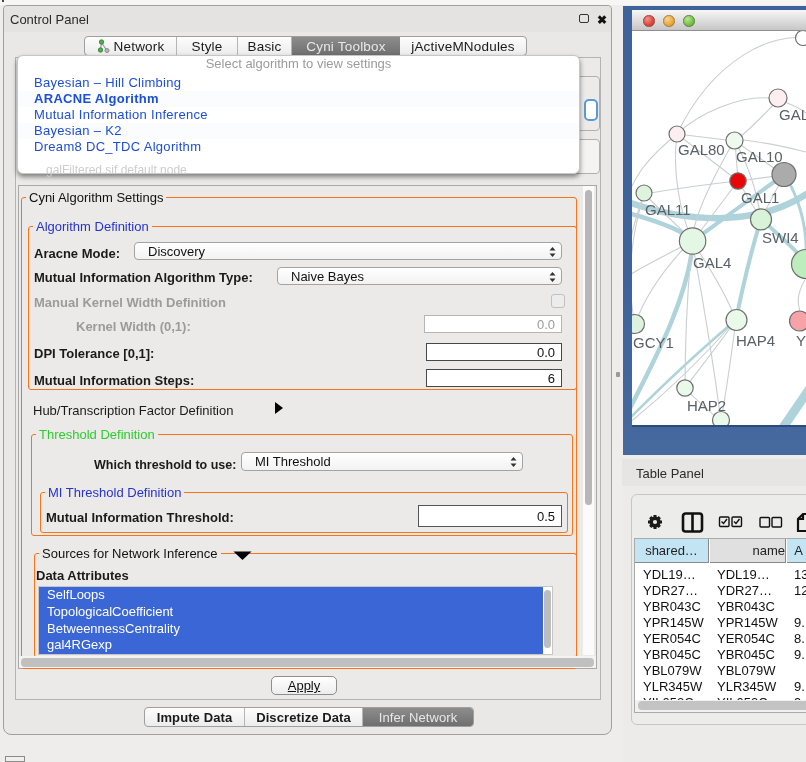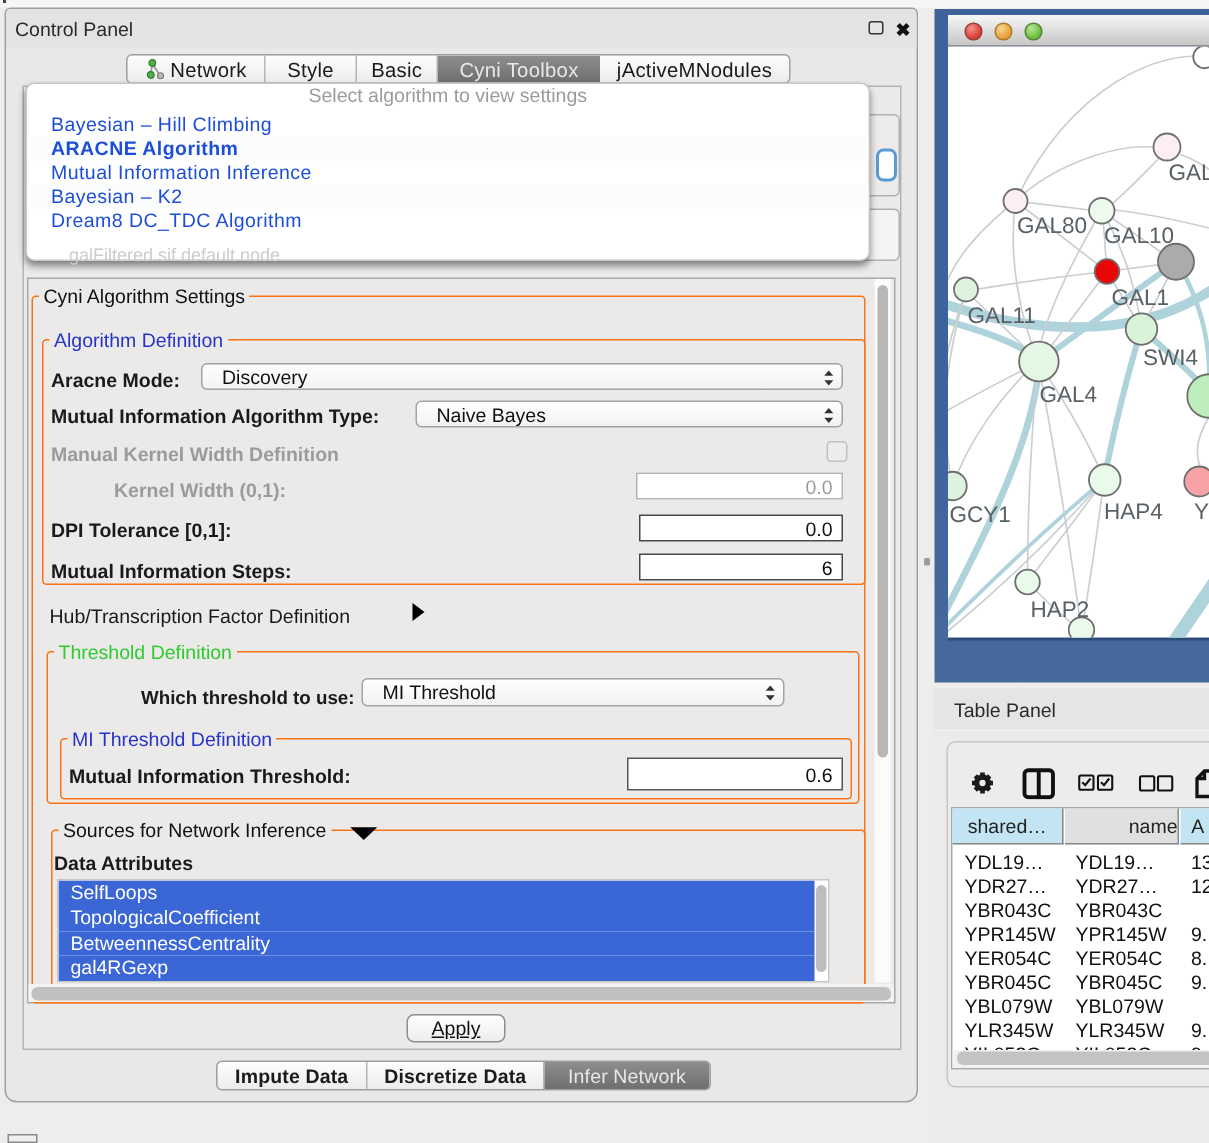--- a/index.html
+++ b/index.html
@@ -136,21 +136,21 @@
       <span class="cv">MI Threshold</span>
   <svg style="position:absolute;right:5px;top:4px" width="7" height="10" viewBox="0 0 7 10">
         <path d="M3.5 0 L6.5 3.5 H0.5 Z M3.5 10 L0.5 6.5 H6.5 Z" fill="#333"></path>
       </svg>
  </div>
 
  <div class="grp" style="left:36px;top:486px;width:528px;height:41px;">
       <span class="gt blue">MI Threshold Definition</span>
     </div>
  <div class="lbl" style="left:42px;top:504px;">Mutual Information Threshold:</div>
- <div class="fld" style="left:414px;top:499px;width:144px;height:22px;border:1px solid #555;">0.6</div>
+ <div class="fld" style="left:414px;top:499px;width:144px;height:22px;border:1px solid #555;">0.5</div>
 
  <div class="grp" style="left:30px;top:547px;width:543px;height:105px;">
       <span class="gt">Sources for Network Inference</span>
     </div>
  <svg class="abs" style="left:229px;top:544px;" width="19" height="11" viewBox="0 0 19 11">
       <path d="M0.5 1.5 L18.5 1.5 L9.5 10 Z" fill="#000"></path>
     </svg>
  <div class="lbl" style="left:32px;top:562px;">Data Attributes</div>
  <div id="attrlist" class="abs">
    <div class="row">SelfLoops</div>

